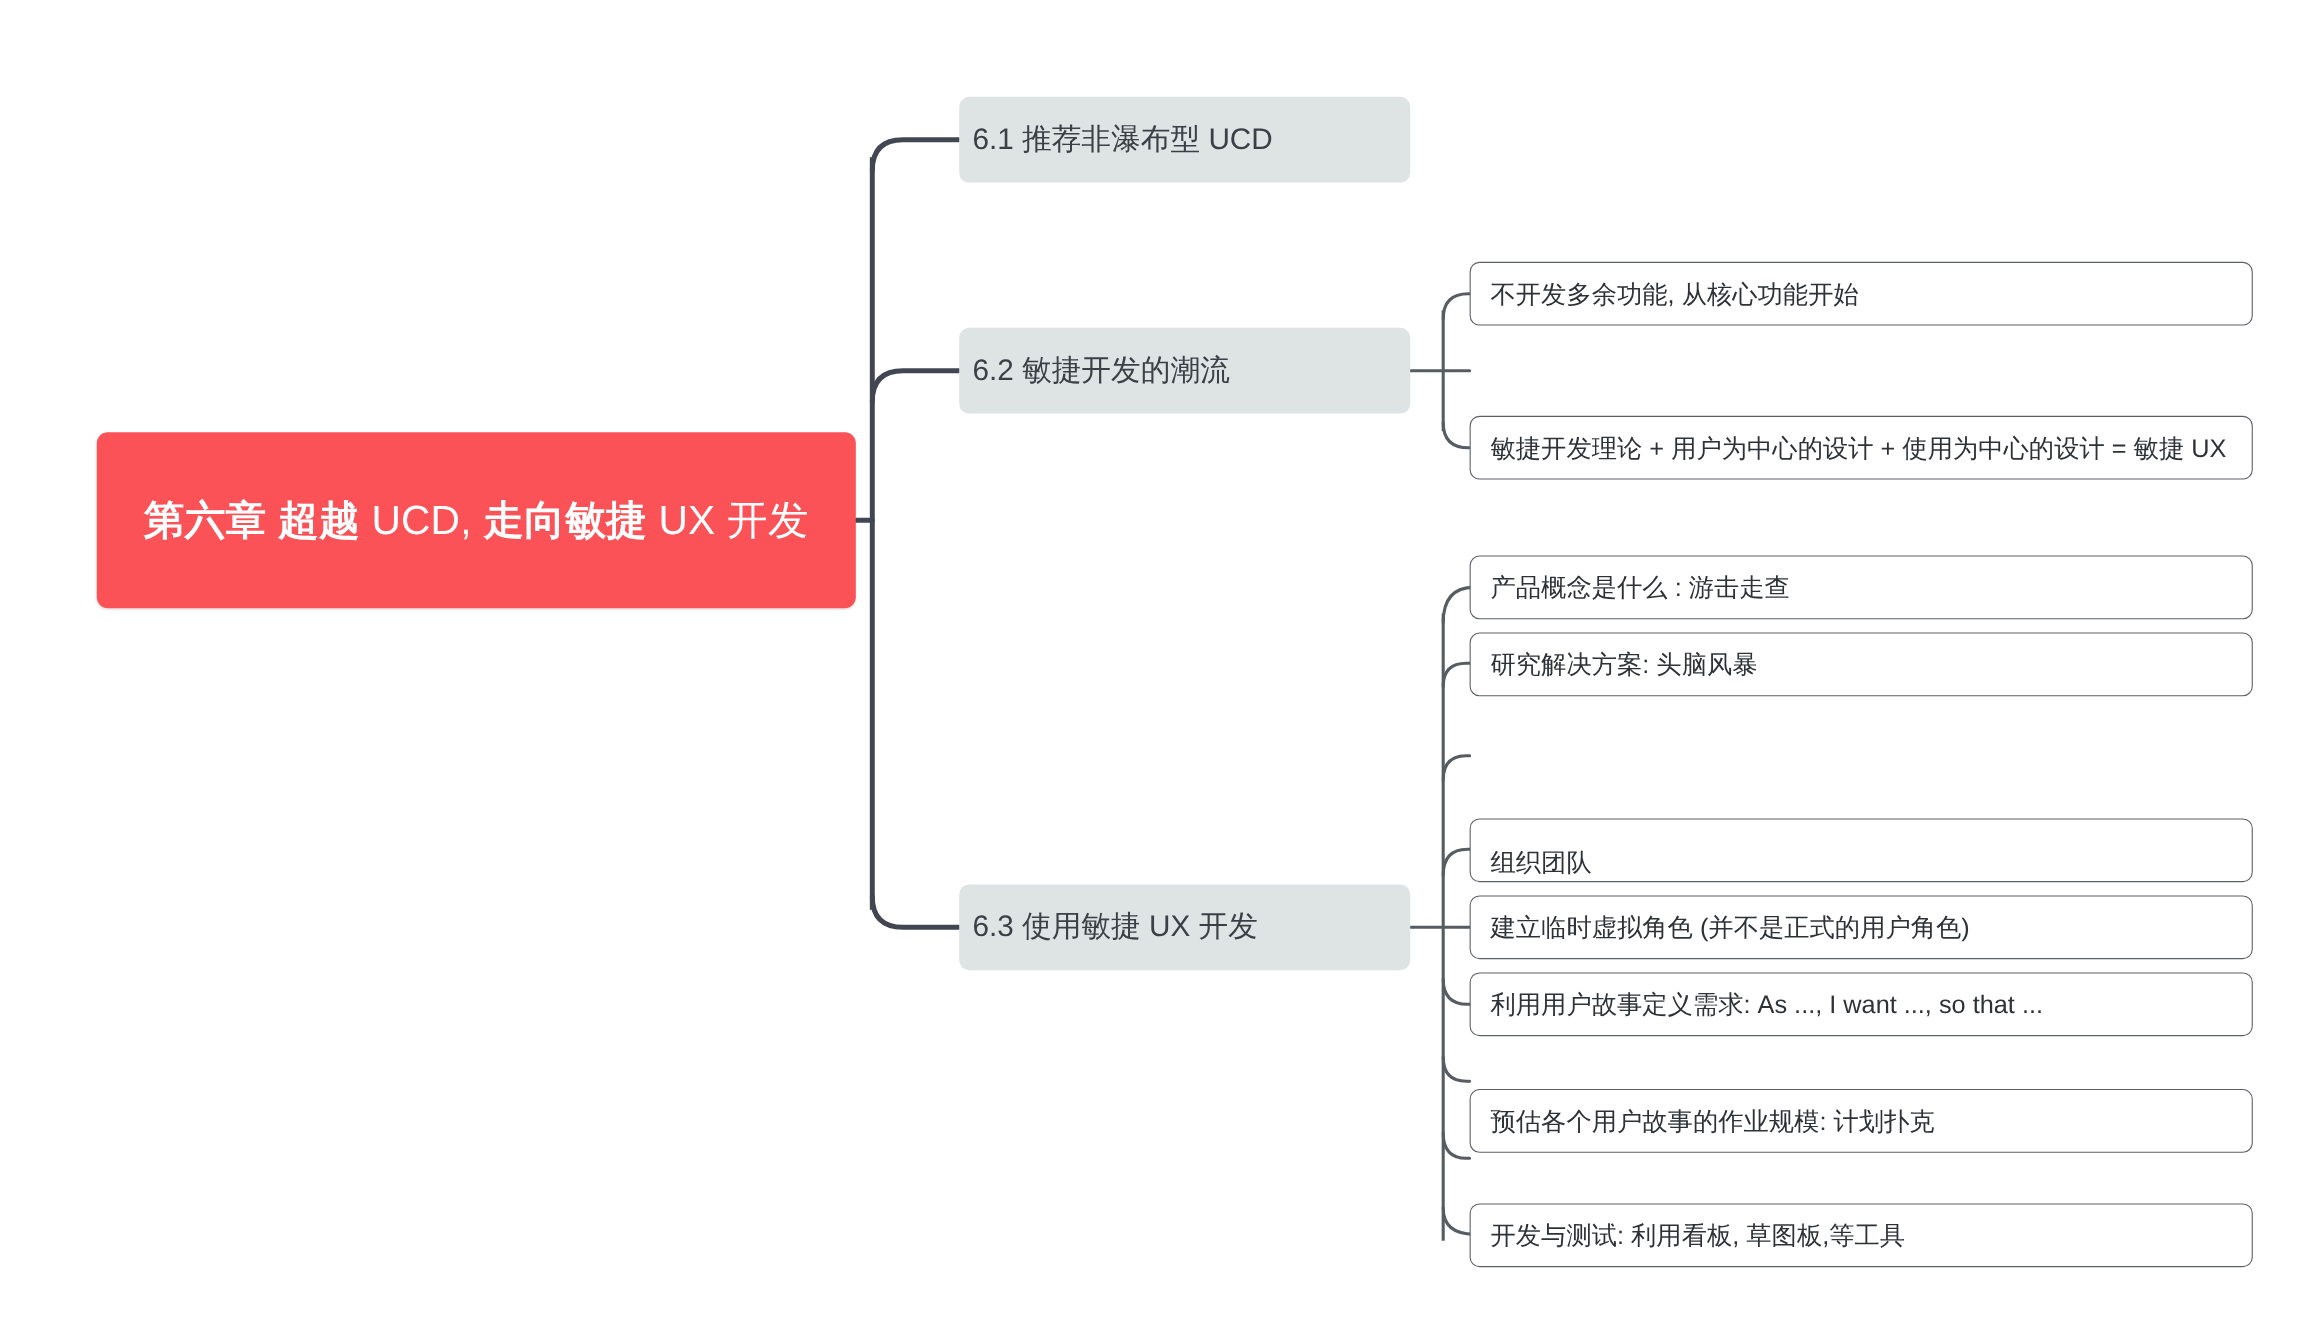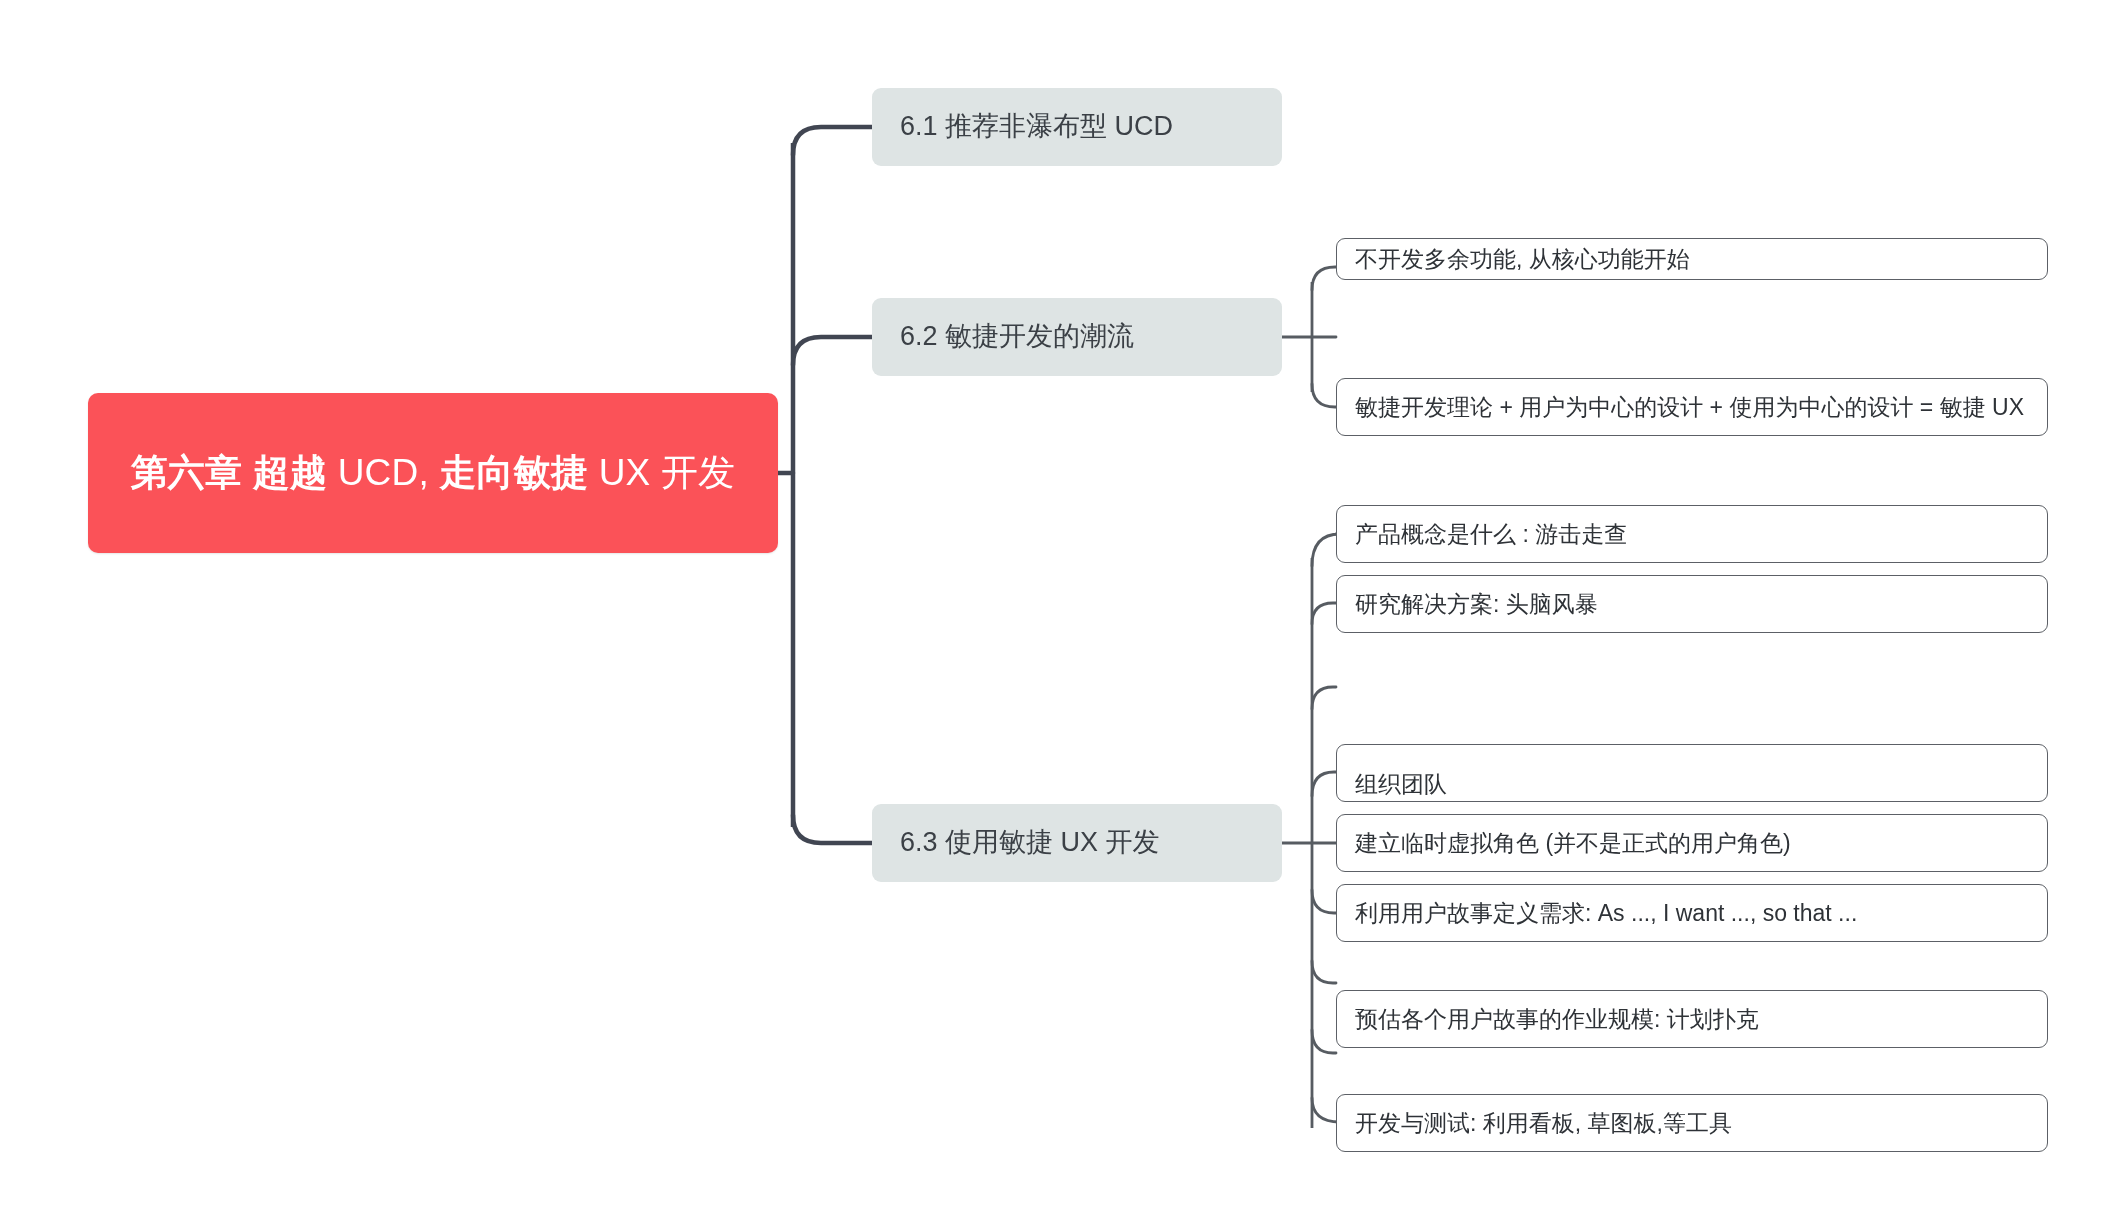--- a/index.html
+++ b/index.html
@@ -57,21 +57,21 @@
   .root .node-text b { font-weight: 700; }
   .root .node-text span.reg { font-weight: 400; }
 
   
   .node.lvl1 {
     left: 872px;
     width: 410px;
     height: 78px;
     border-radius: 9px;
     background: #dee4e4;
-    padding: 0 28px;
+    padding: 0 12px;
   }
   .lvl1 .node-text {
     color: #3b4046;
     font-size: 27px;
     line-height: 1.3;
     font-weight: 400;
   }
 
   
   .node.lvl2 {
@@ -146,21 +146,21 @@
   </div>
 
   <div class="node lvl1" style="top:298px;">
     <div class="node-text">6.2 敏捷开发的潮流</div>
   </div>
 
   <div class="node lvl1" style="top:804px;">
     <div class="node-text">6.3 使用敏捷 UX 开发</div>
   </div>
 
-  <div class="node lvl2" style="top:238px;height:42px;">
+  <div class="node lvl2" style="top:238px;height:58px;">
     <div class="node-text">不开发多余功能, 从核心功能开始</div>
   </div>
   <div class="node lvl2" style="top:378px;height:58px;">
     <div class="node-text">敏捷开发理论 + 用户为中心的设计 + 使用为中心的设计 = 敏捷 UX</div>
   </div>
 
   <div class="node lvl2" style="top:575px;height:58px;">
     <div class="node-text">研究解决方案: 头脑风暴</div>
   </div>
   <div class="node lvl2" style="top:505px;height:58px;">

